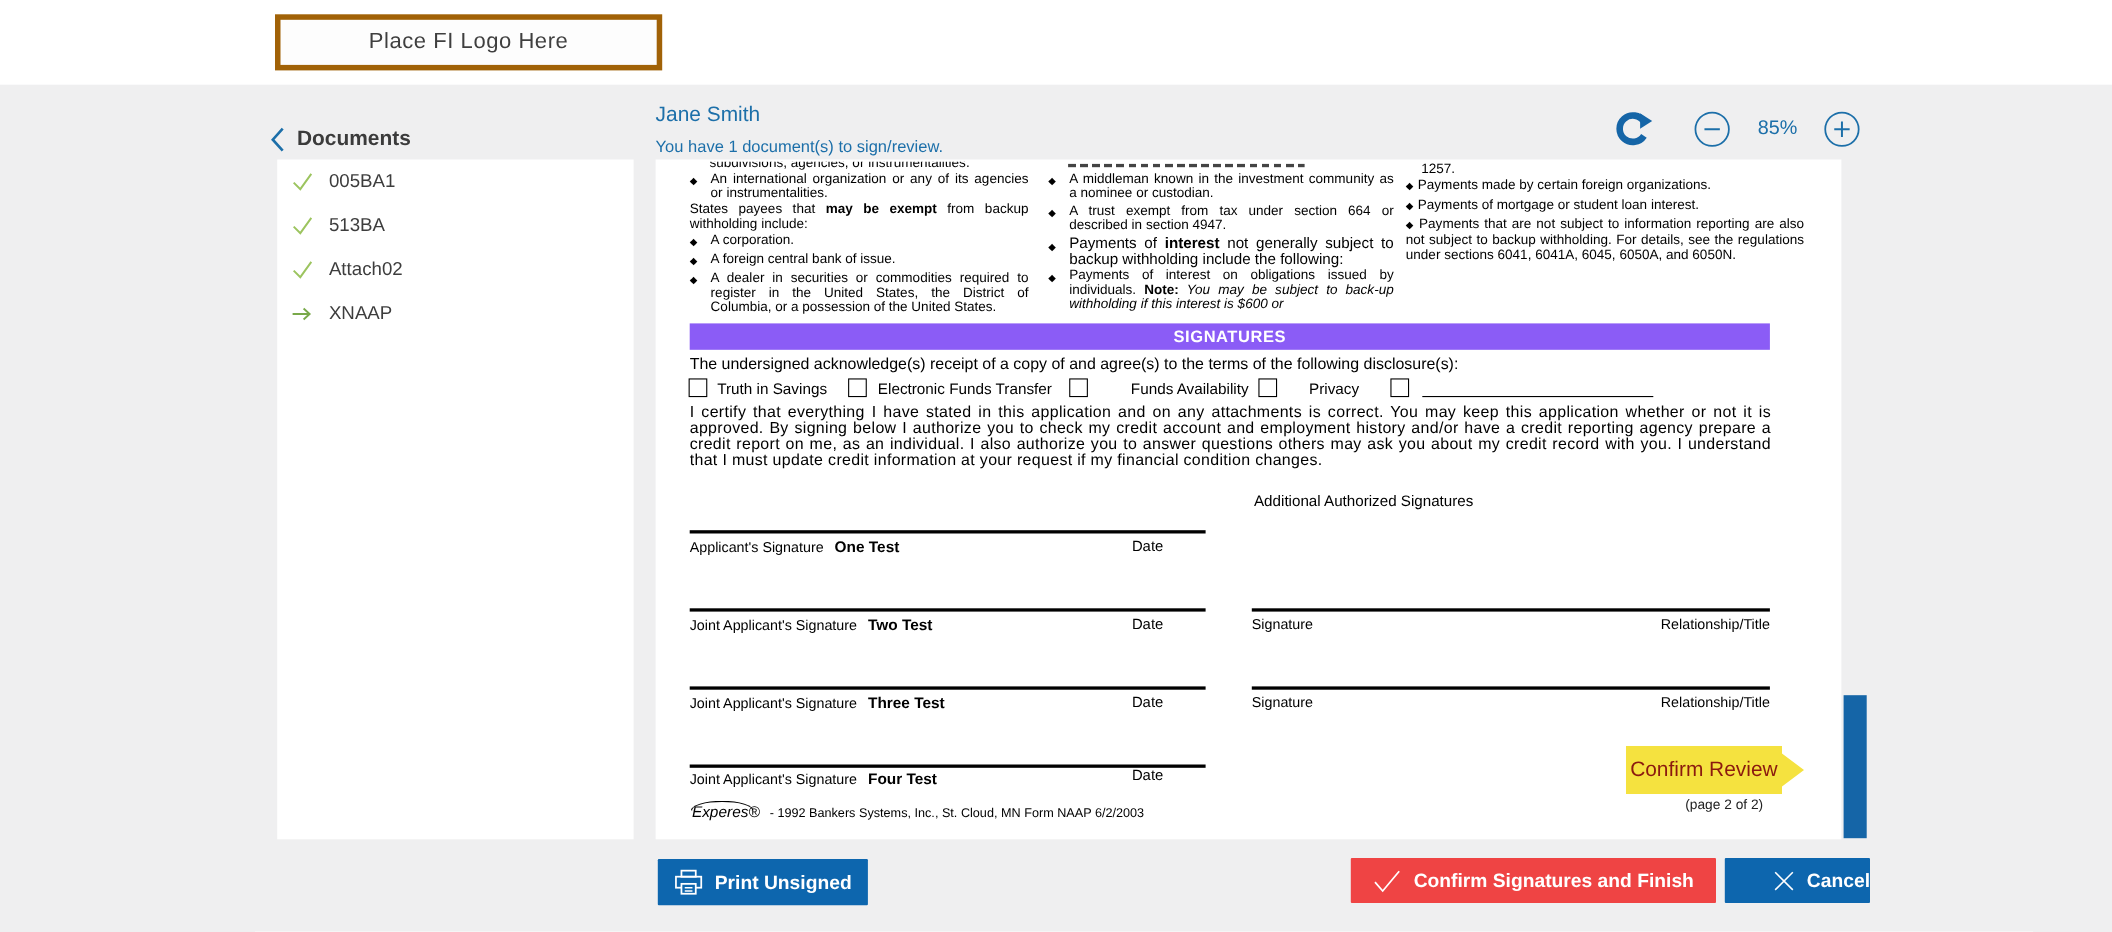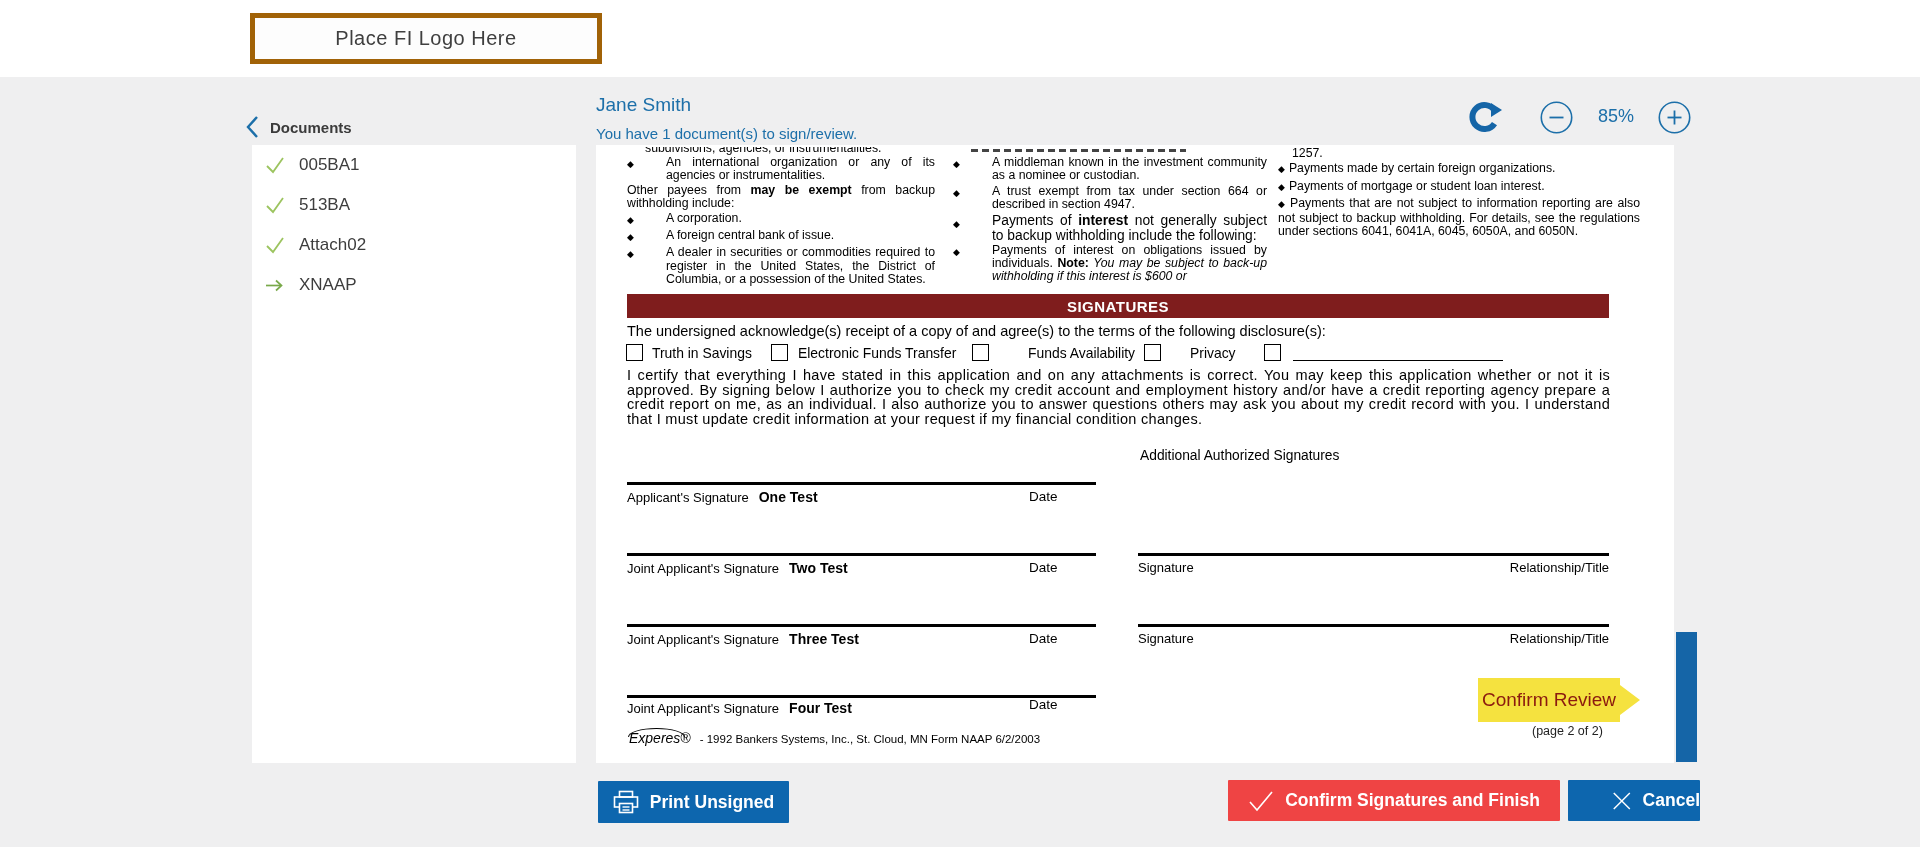--- a/index.html
+++ b/index.html
@@ -7,21 +7,21 @@
   #app { position:relative; width:1920px; height:847px; background:#efeff0; overflow:hidden; }
 
   
   .topbar { position:absolute; left:0; top:0; width:1920px; height:77px; background:#ffffff; }
   .logo-box { position:absolute; left:250px; top:13px; width:352px; height:51px;
     background:#fdfdfd; border:5px solid #a16207; display:flex; align-items:center; justify-content:center;
     font-size:20px; color:#3f3f3f; letter-spacing:.5px; }
 
   
   .back-row { position:absolute; left:246px; top:115px; display:flex; align-items:center; gap:11px; cursor:pointer; }
-  .docs-title { font-size:15px; font-weight:bold; color:#3b3b3b; }
+  .docs-title { font-size:19px; font-weight:bold; color:#3b3b3b; }
   .user-block { position:absolute; left:596px; top:94px; color:#1c6fa9; }
   .user-name { font-size:19px; }
   .user-status { font-size:15px; margin-top:9px; }
   .zoomctl { position:absolute; display:flex; align-items:center; justify-content:center; cursor:pointer; }
   .refresh-btn { left:1462px; top:96px; width:42px; height:42px; }
   .zo-btn { left:1540px; top:101px; width:33px; height:33px; }
   .zi-btn { left:1658px; top:101px; width:33px; height:33px; }
   .zoom-level { position:absolute; left:1586px; top:106px; width:60px; text-align:center;
     font-size:18px; color:#1c6fa9; }
 
@@ -35,29 +35,29 @@
   .col { position:absolute; top:2px; font-size:12.3px; line-height:13.4px; }
   .c1 { left:31px;  width:308px; }
   .c2 { left:357px; width:314px; }
   .c3 { left:682px; width:362px; }
   .cut { height:9px; overflow:hidden; }
   .cut > div { margin-top:-5px; margin-left:18px; }
   .remnant { height:3px; width:215px; margin:2px 0 4px 18px;
     background:repeating-linear-gradient(90deg,#444 0 7px,transparent 7px 11px); }
   .fi { display:flex; margin-bottom:1px; }
   .fi .d { width:19px; flex:none; font-size:9px; padding-top:2px; }
-  .fi .t { flex:1; text-align:justify;margin-left:20px; }
+  .fi .t { flex:1; text-align:justify; }
   .plain { text-align:justify; margin-bottom:1px; }
   .big { font-size:13.8px; line-height:15px; }
   .c3 .ci { text-align:justify; margin-bottom:3px; }
   .c3 .ci .d { font-size:9px; margin-right:4px; }
   .c3 .ln1 { margin-left:14px; margin-bottom:2px; }
   .b { font-weight:bold; } .i { font-style:italic; }
 
-  .sig-bar { position:absolute; left:31px; top:149px; width:982px; height:24px; background:#7f1d1d;
+  .sig-bar { position:absolute; left:31px; top:149px; width:982px; height:24px; background:#8b5cf6;
     color:#fff; font-weight:bold; font-size:15px; letter-spacing:.5px;
     display:flex; align-items:center; justify-content:center; }
   .intro { position:absolute; left:31px; top:178px; font-size:14.5px; }
   .cb { position:absolute; width:17px; height:17px; border:1.6px solid #000; top:199px; background:#fff; }
   .cblbl { position:absolute; top:200px; font-size:13.9px; }
   .cb-line { position:absolute; left:697px; top:215px; width:210px; border-bottom:1.7px solid #000; }
   .cert { position:absolute; left:31px; top:223px; width:983px; font-size:14.5px; line-height:14.6px;
     text-align:justify; letter-spacing:.3px; }
   .addl { position:absolute; left:544px; top:303px; font-size:13.8px; }
 
@@ -162,21 +162,21 @@
   <main class="page">
 
     <div class="col c1">
       <div class="cut">
           <div>subdivisions, agencies, or instrumentalities.</div>
         </div>
       <div class="fi">
           <span class="d">◆</span>
           <span class="t"><span>An international organization or any of its agencies or instrumentalities.</span></span>
         </div>
-      <div class="plain"><span>Other payees from </span><span class="b">may be exempt</span><span> from backup withholding include:</span></div>
+      <div class="plain"><span>States payees that </span><span class="b">may be exempt</span><span> from backup withholding include:</span></div>
       <div class="fi">
           <span class="d">◆</span>
           <span class="t"><span>A corporation.</span></span>
         </div>
       <div class="fi" style="margin-top:2px">
           <span class="d">◆</span>
           <span class="t"><span>A foreign central bank of issue.</span></span>
         </div>
       <div class="fi" style="margin-top:2px">
           <span class="d">◆</span>

